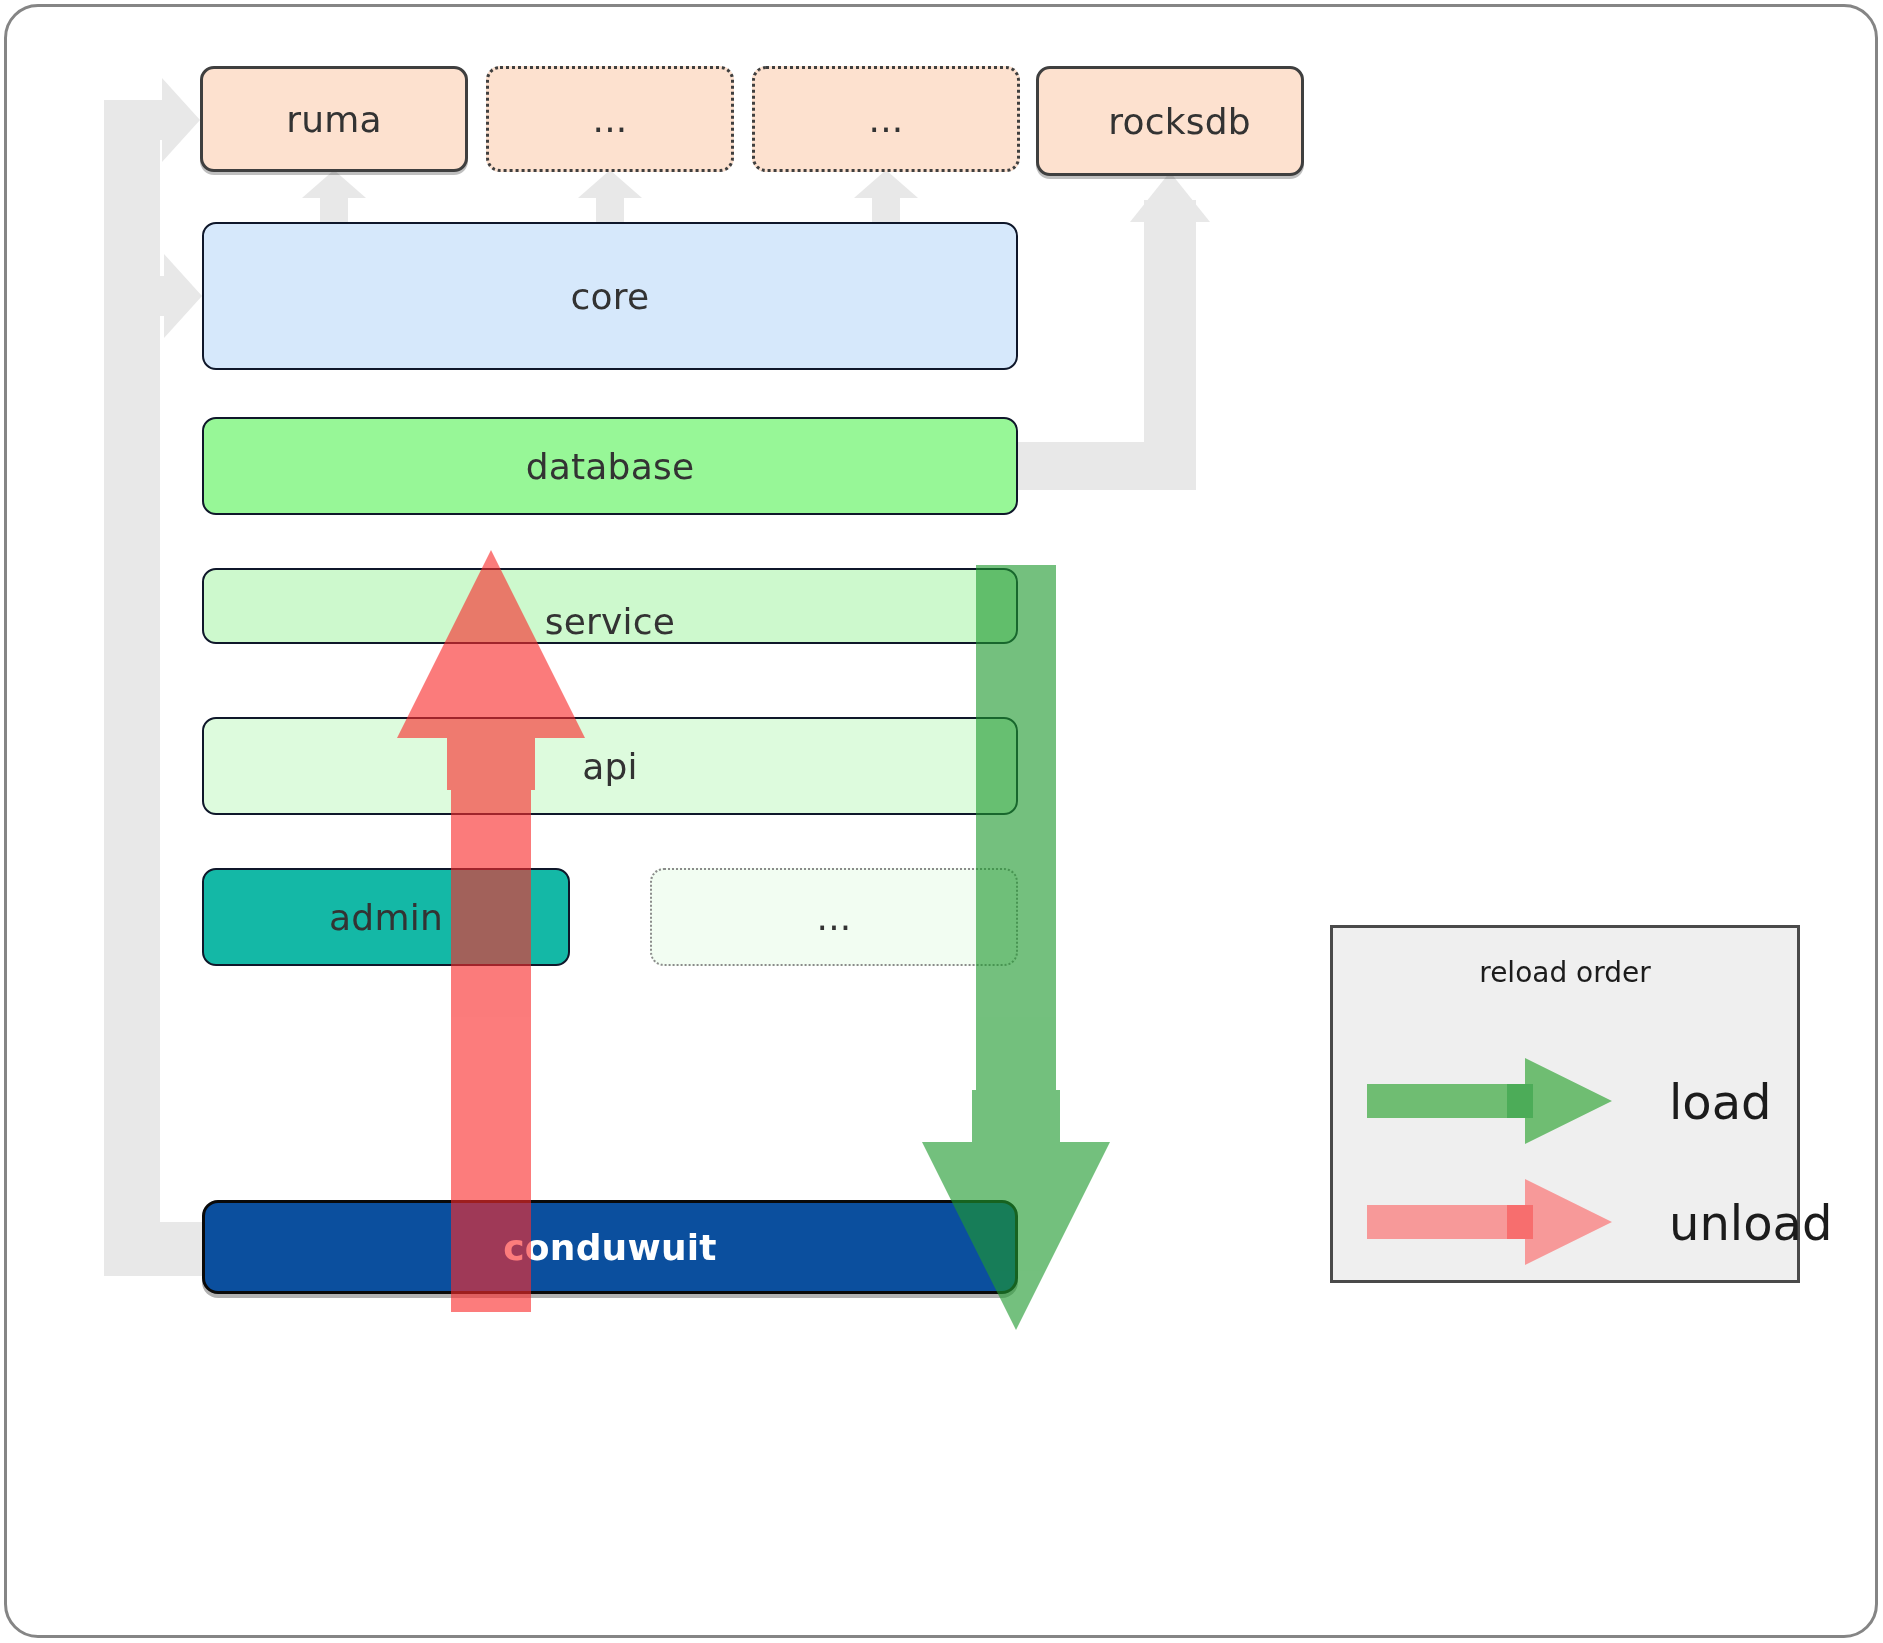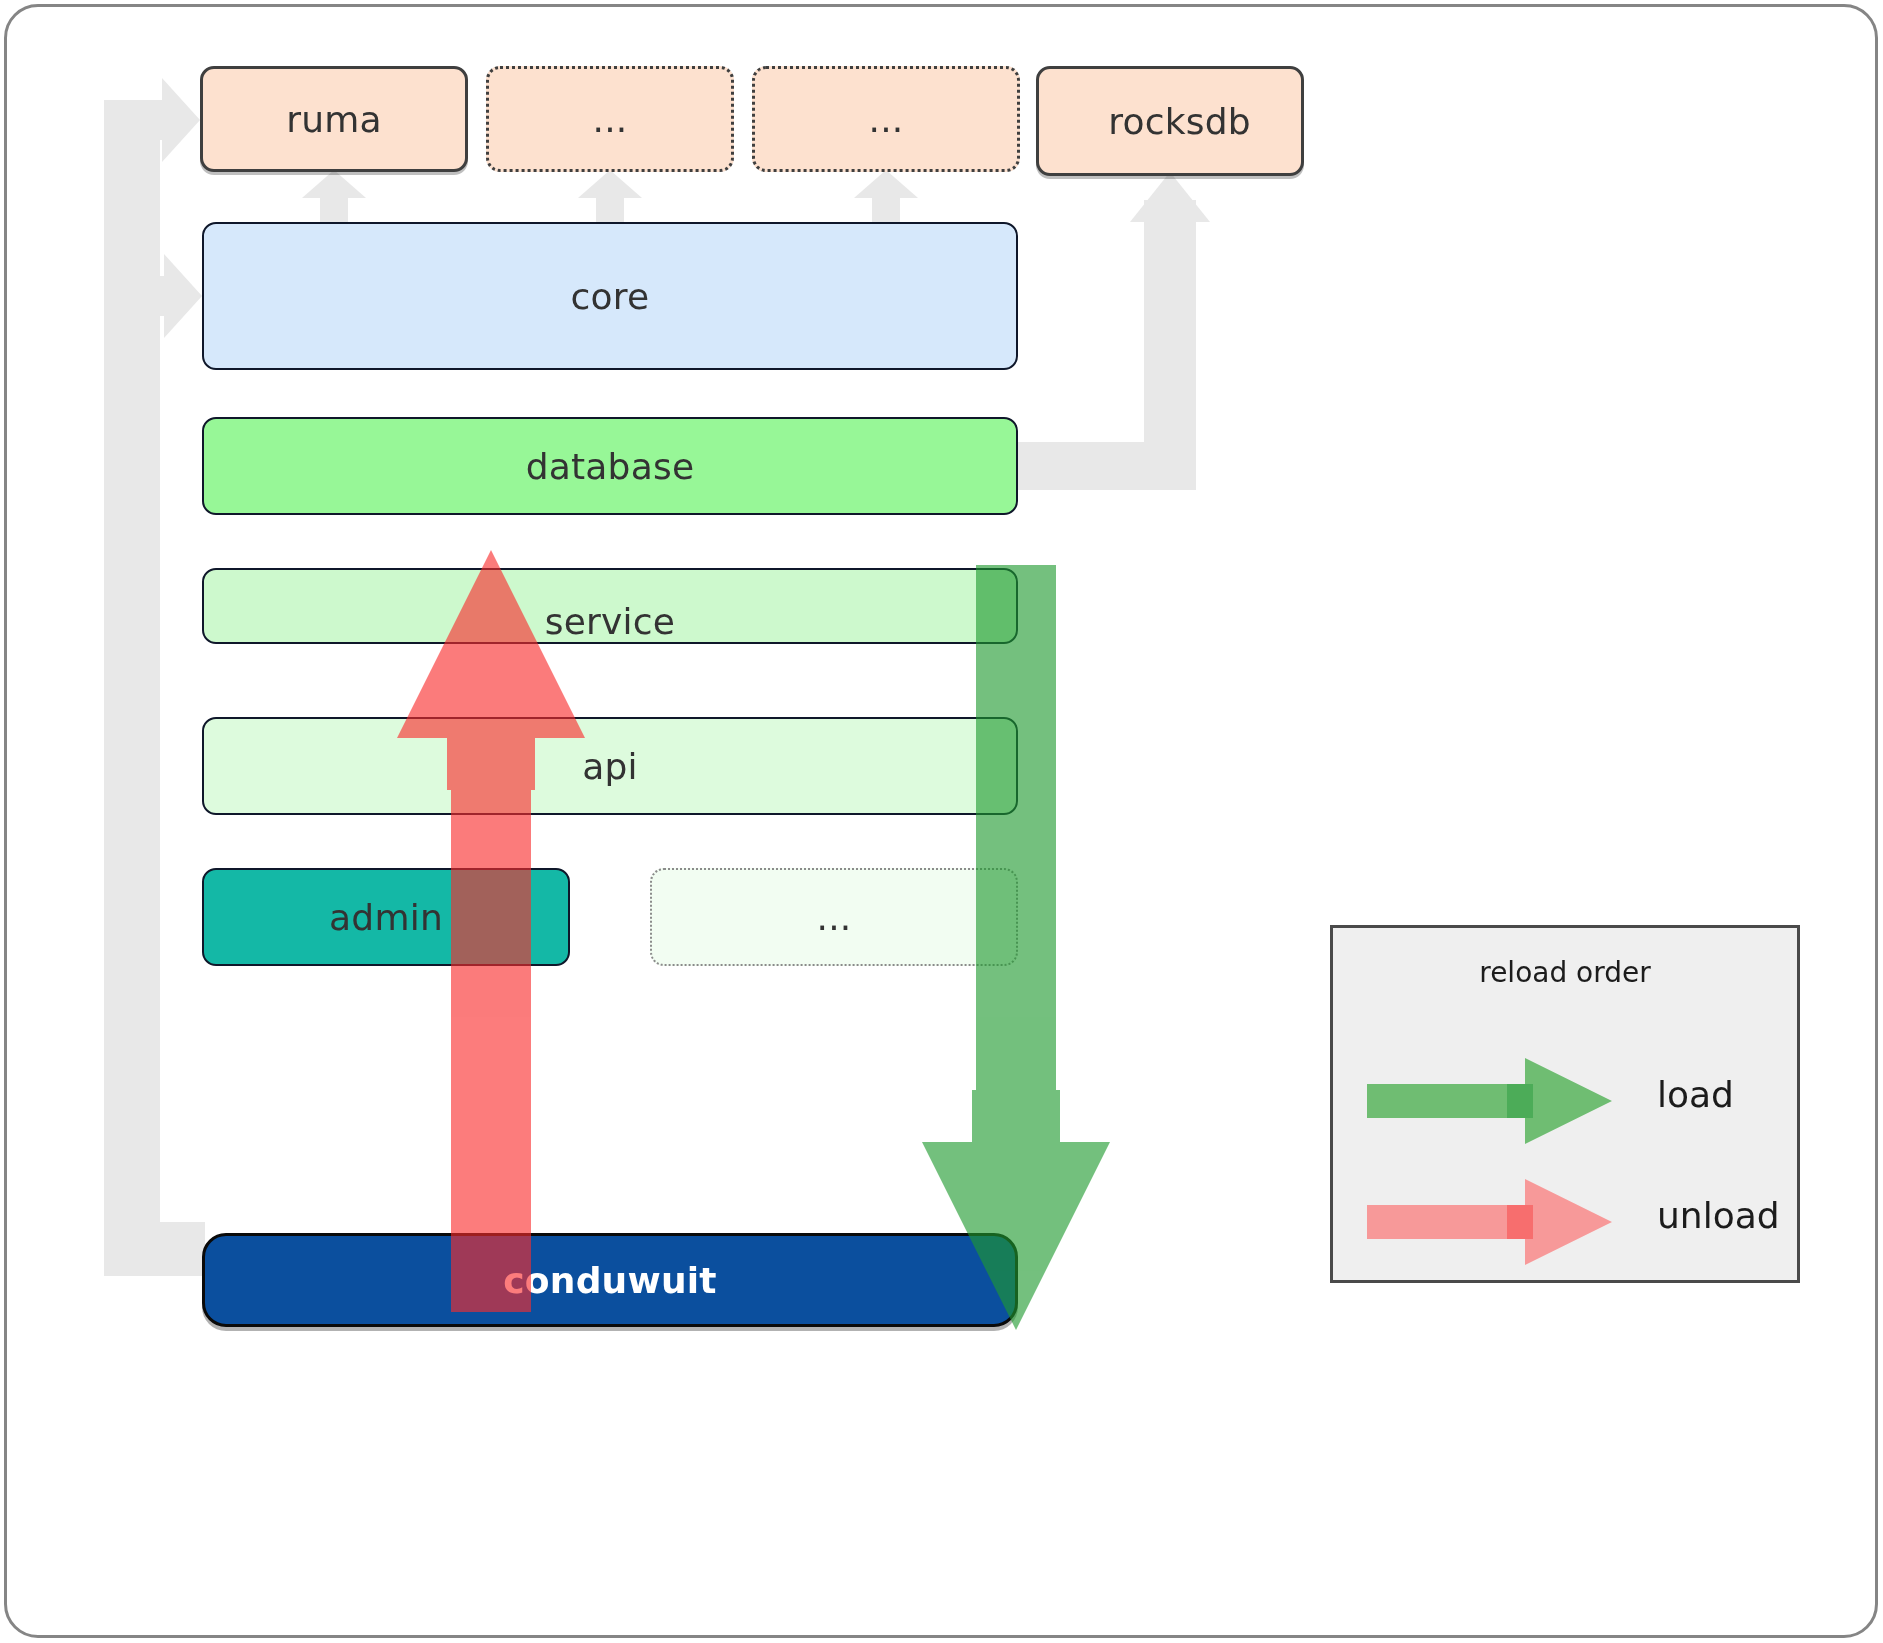--- a/index.html
+++ b/index.html
@@ -45,25 +45,24 @@
     border: 3px dotted #3f3f3f;
     box-shadow: none;
   }
   .node.layer {
     border: 2px solid #0f172a;
   }
   .node.layer.dotted { border: 2px dotted #8b8b8b; }
   .node.app {
     background: #0b4f9e;
     border: 3px solid #0a0a0a;
-    border-radius: 24px;
+    border-radius: 16px;
     color: #ffffff;
     font-weight: bold;
     box-shadow: 0 4px 0 rgba(0,0,0,.3);
-    margin-top: 33px;
   }
 
   
   .legend {
     position: absolute;
     left: 1330px; top: 925px;
     width: 470px; height: 358px;
     background: #efefef;
     border: 3px solid #4a4a4a;
     z-index: 12;
@@ -71,23 +70,24 @@
   .legend-title {
     position: absolute;
     top: 28px; left: 0; right: 0;
     text-align: center;
     font-size: 28px;
     color: #1c1c1c;
   }
   .legend-row { position: absolute; left: 34px; height: 70px; }
   .legend-label {
     position: absolute;
-    font-size: 36px;
+    font-size: 48px;
     color: #1c1c1c;
     white-space: nowrap;
+    margin-left: 12px;
   }
 
   
   svg.overlay {
     position: absolute;
     left: 0; top: 0;
     width: 1883px; height: 1643px;
     pointer-events: none;
   }
   svg.gray-layer  { z-index: 2; }

